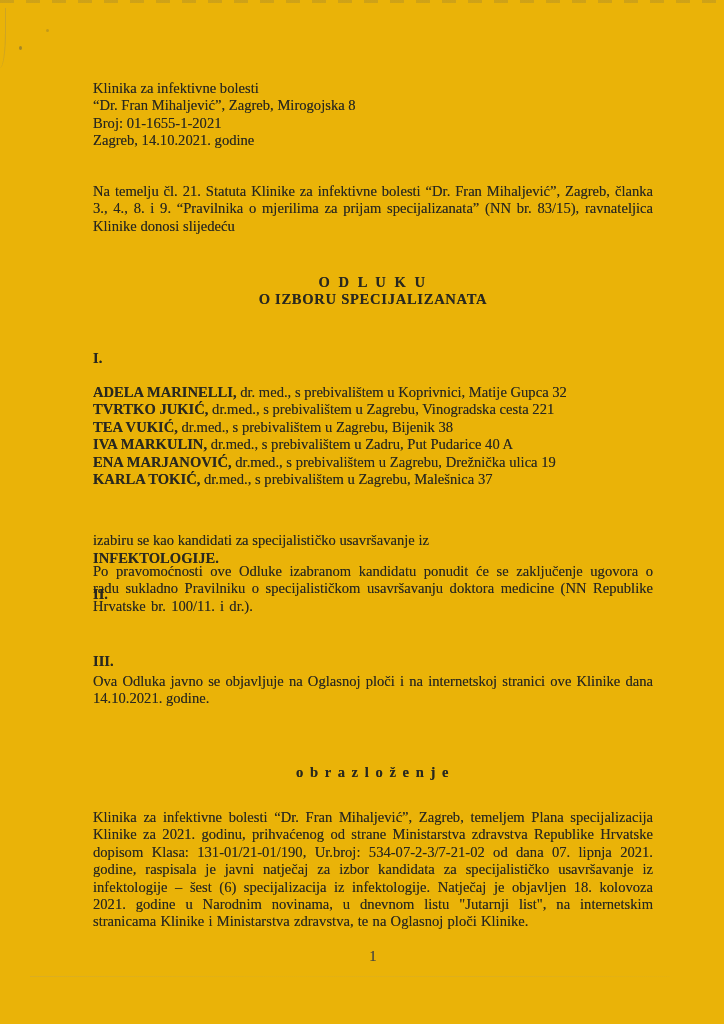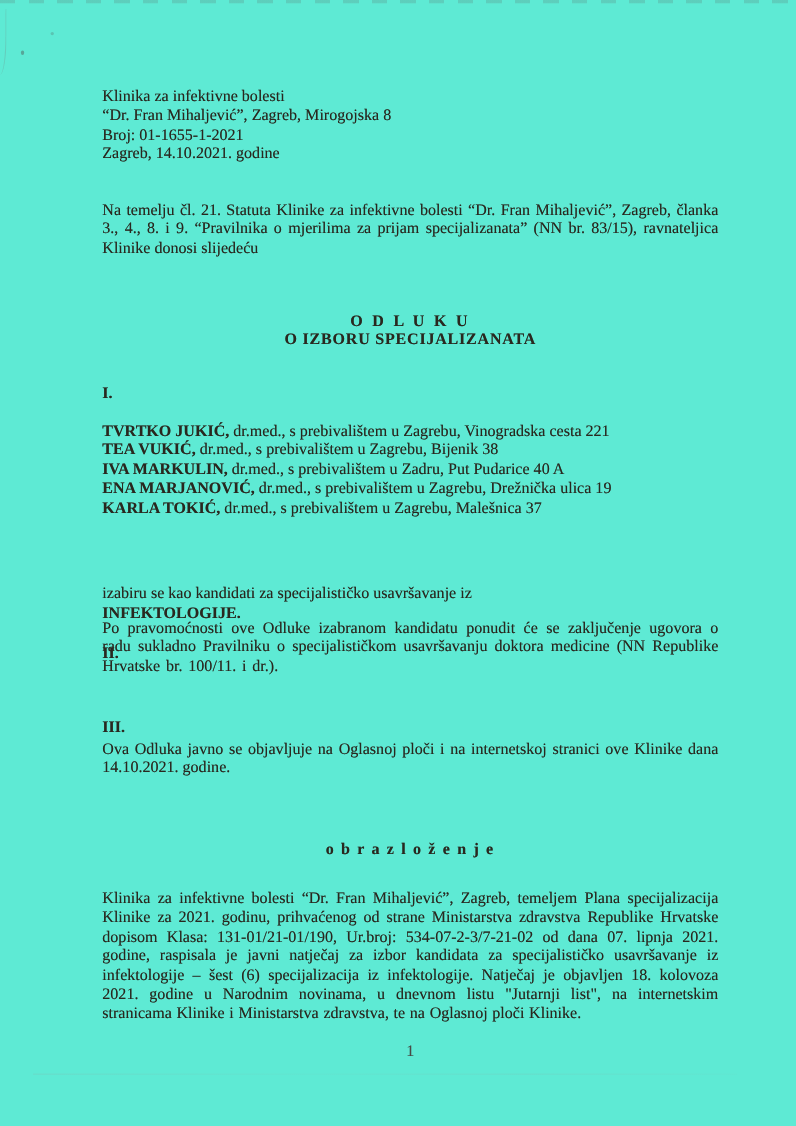--- a/index.html
+++ b/index.html
@@ -4,42 +4,42 @@
 <style>
   * { margin: 0; padding: 0; box-sizing: border-box; }
   html, body { background: #e8e8e8; }
   body { font-family: "Liberation Serif", "DejaVu Serif", serif; }
 
   .page {
     position: relative;
     width: 724px;
     height: 1024px;
     margin: 0 auto;
-    background: #5eead4;
+    background: #eab308;
     overflow: hidden;
     color: #29281f;
     font-size: 14.6px;
     line-height: 17.3px;
     text-shadow: 0 0 0.6px rgba(45,44,38,0.55);
   }
 
   .abs { position: absolute; }
   .content-w { left: 93px; width: 560px; }
 
   .justified { text-align: justify; }
   .centered { text-align: center; }
 
   
   .letterhead { top: 80px; }
 
   
   .preamble { top: 183px; }
 
   
-  .decision-title { top: 284px; }
+  .decision-title { top: 274px; }
   .decision-title .t1 { font-weight: 700; letter-spacing: 2.5px; }
   .decision-title .t2 { font-weight: 700; letter-spacing: 0.7px; }
 
   
   .sec-label { font-weight: 700; }
   .sec1-label { top: 350px; }
   .sec2-label { top: 554px; margin-top: 32px; }
   .sec3-label { top: 653px; }
 
   
@@ -103,20 +103,23 @@
 
   <div class="abs content-w decision-title centered">
     <div class="t1">O D L U K U</div>
     <div class="t2">O IZBORU SPECIJALIZANATA</div>
   </div>
 
   <div class="abs content-w sec-label sec1-label">I.</div>
 
   <div class="abs content-w candidates">
     <div class="candidate-row">
+      <span class="cname">ADELA MARINELLI,</span><span> dr. med., s prebivalištem u Koprivnici, Matije Gupca 32</span>
+    </div>
+    <div class="candidate-row">
       <span class="cname">TVRTKO JUKIĆ,</span><span> dr.med., s prebivalištem u Zagrebu, Vinogradska cesta 221</span>
     </div>
     <div class="candidate-row">
       <span class="cname">TEA VUKIĆ,</span><span> dr.med., s prebivalištem u Zagrebu, Bijenik 38</span>
     </div>
     <div class="candidate-row">
       <span class="cname">IVA MARKULIN,</span><span> dr.med., s prebivalištem u Zadru, Put Pudarice 40 A</span>
     </div>
     <div class="candidate-row">
       <span class="cname">ENA MARJANOVIĆ,</span><span> dr.med., s prebivalištem u Zagrebu, Drežnička ulica 19</span>

